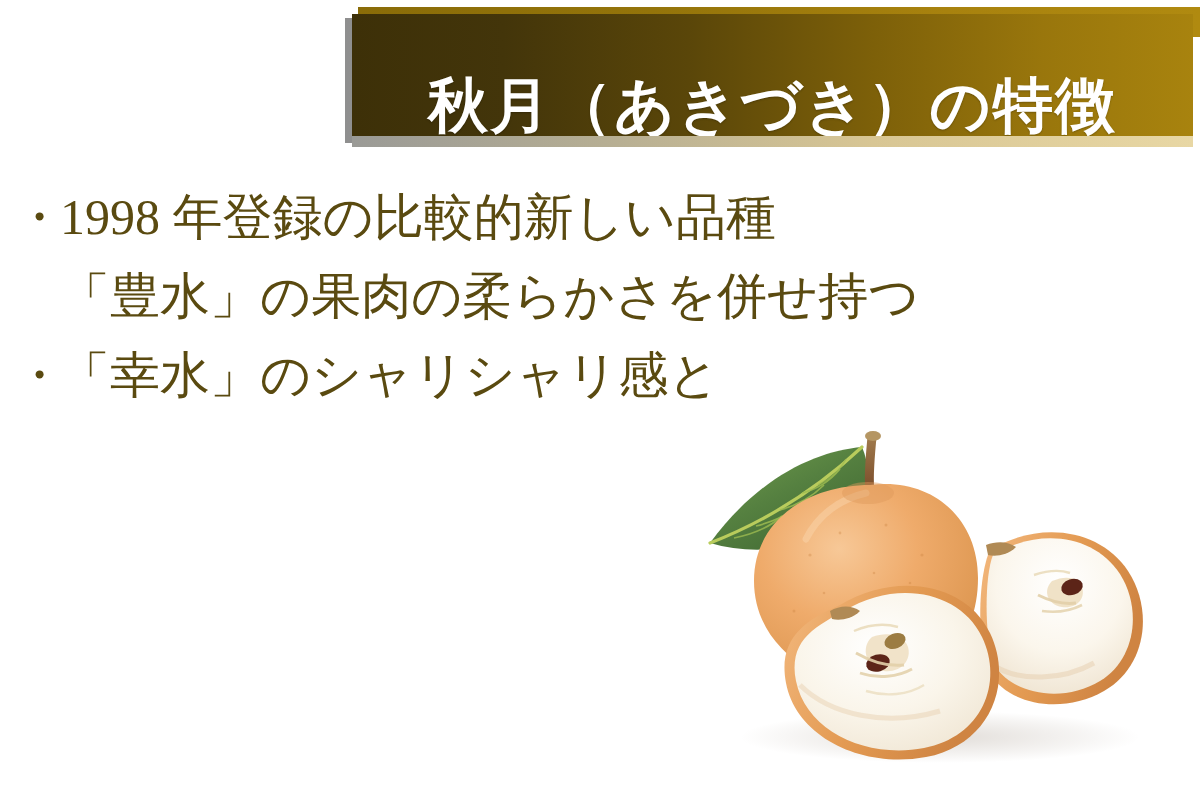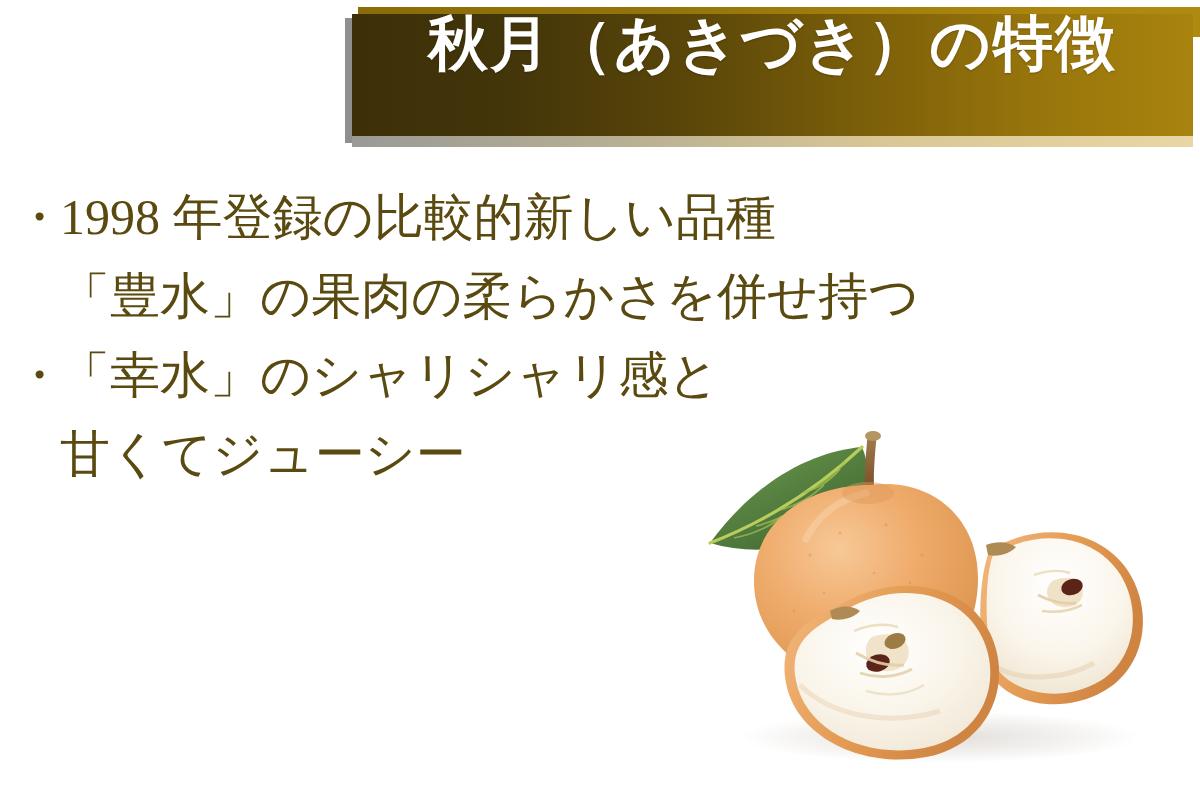--- a/index.html
+++ b/index.html
@@ -51,21 +51,21 @@
     width: 841px;
     height: 122px;
     background: linear-gradient(90deg,
                 #3d3008 0%,
                 #43350a 18%,
                 #5a4609 40%,
                 #7d6009 62%,
                 #99760c 82%,
                 #a8830e 100%);
     display: flex;
-    align-items: flex-start;
+    align-items: flex-end;
     justify-content: center;
   }
   .banner-title {
     color: #ffffff;
     font-size: 60px;
     font-weight: 700;
     letter-spacing: 2px;
     line-height: 1;
     white-space: nowrap;
     font-family: "Liberation Serif", "DejaVu Serif", serif;
@@ -148,23 +148,20 @@
     <div class="line cont">
       <span class="marker"></span><span class="txt">「豊水」の果肉の柔らかさを併せ持つ</span>
     </div>
 
     <div class="line">
       <span class="marker">・</span><span class="txt">「幸水」のシャリシャリ感と</span>
     </div>
 
 
 
-    <div class="line cont">
-      <span class="marker"></span><span class="txt">甘くてジューシー</span>
-    </div>
 
   </div>
 
   <div class="pear-photo">
     <svg viewBox="0 0 500 350" xmlns="http://www.w3.org/2000/svg" role="img">
       <defs>
         <radialGradient id="skinWhole" cx="38%" cy="32%" r="78%">
           <stop offset="0%" stop-color="#f7c897"></stop>
           <stop offset="45%" stop-color="#efab6b"></stop>
           <stop offset="82%" stop-color="#e09a55"></stop>

